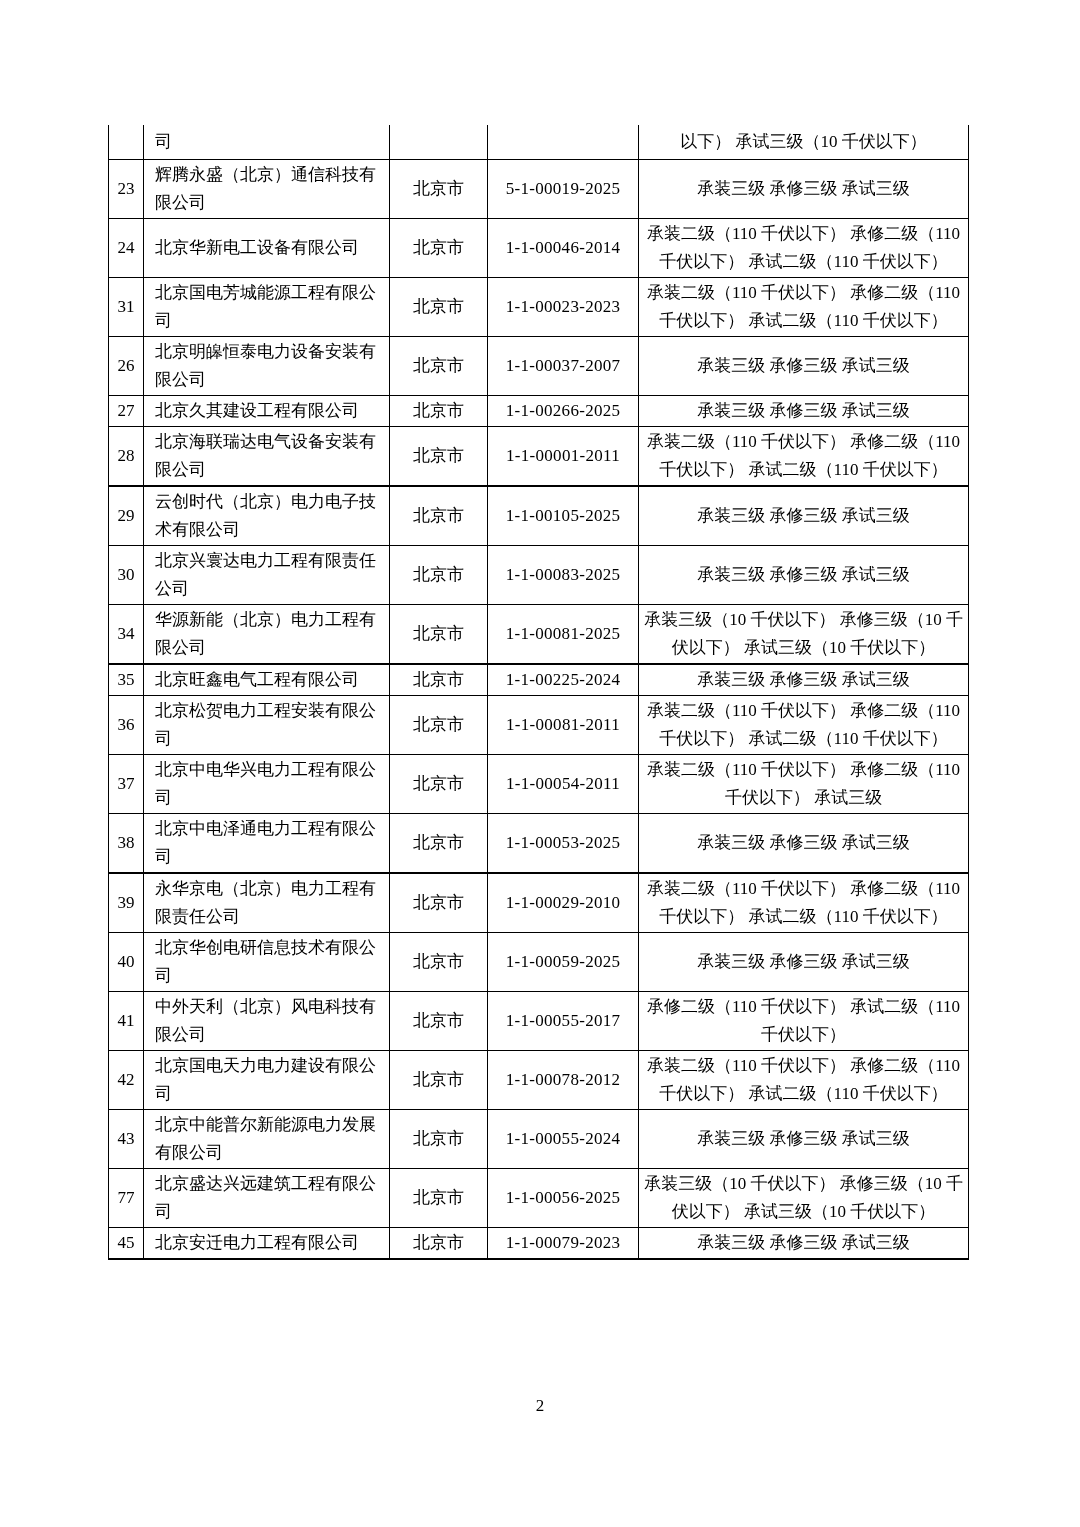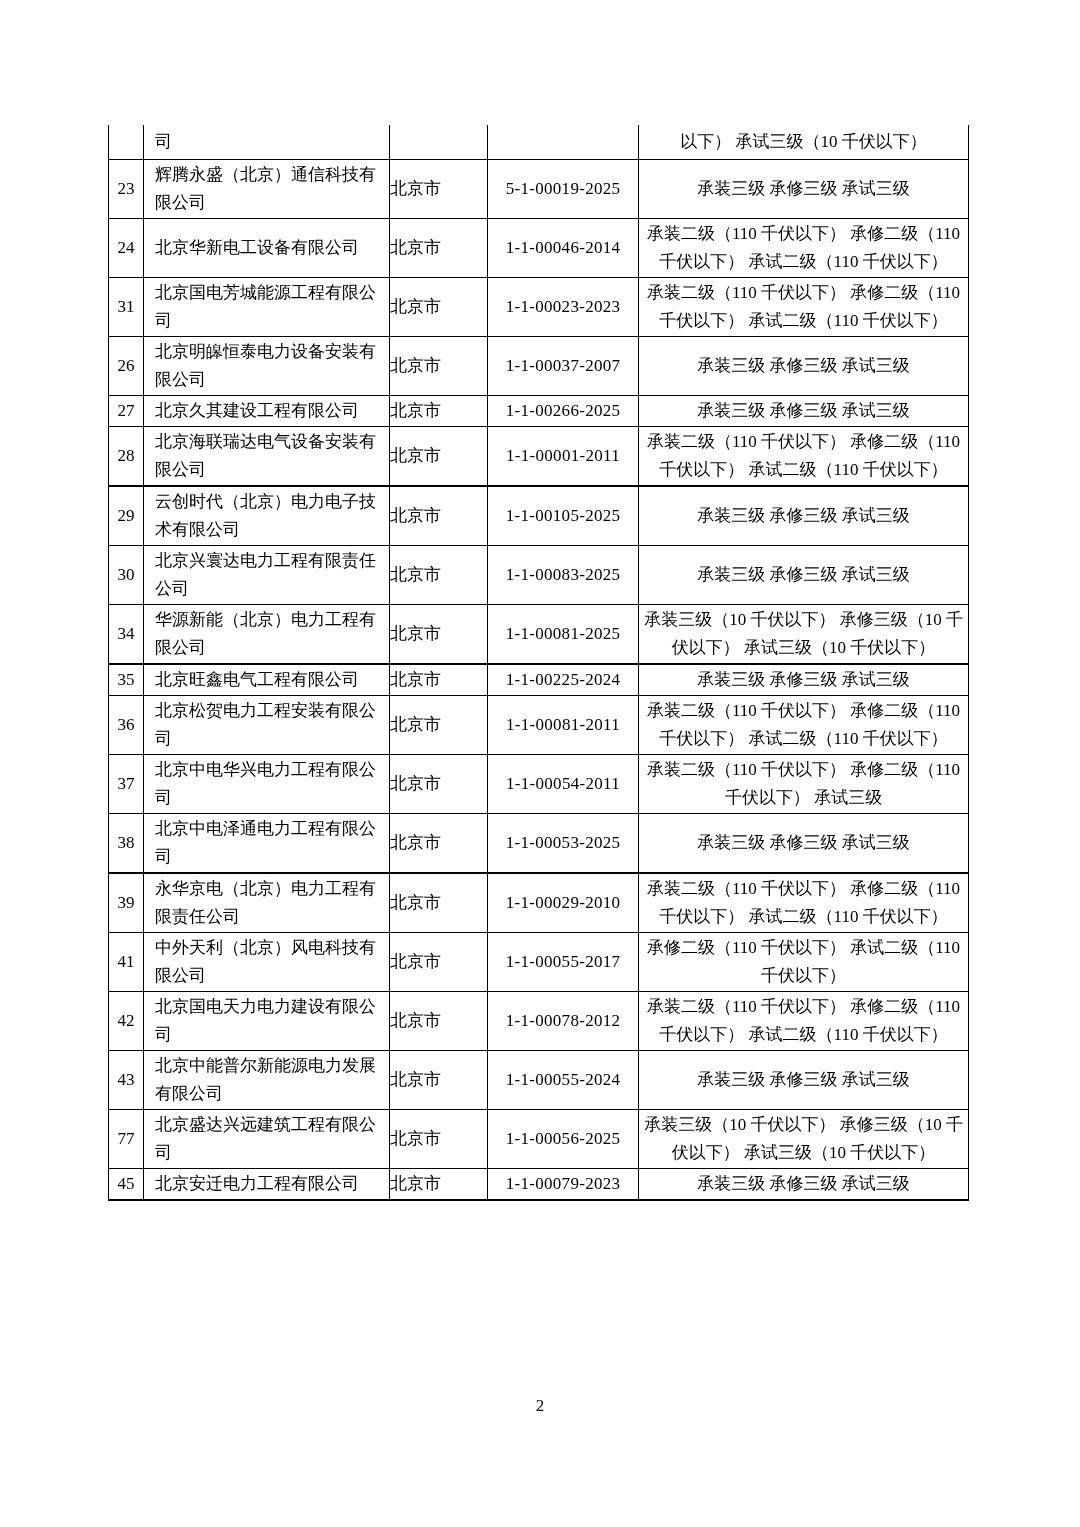--- a/index.html
+++ b/index.html
@@ -34,21 +34,21 @@
   
   table.lic tr:first-child td { border-top: none; height: 34px; }
   
   table.lic tr:nth-child(7) td,
   table.lic tr:nth-child(10) td,
   table.lic tr:nth-child(14) td,
   table.lic tr:last-child td { border-bottom-width: 2px; }
 
   td.c-num  { text-align: center; margin-top: 19px; }
   td.c-comp { text-align: left; padding: 1px 6px 1px 11px; }
-  td.c-city { text-align: left; }
+  td.c-city { text-align: center; }
   td.c-lic  { text-align: center; letter-spacing: 0.3px; }
   td.c-qual { text-align: center; font-size: 16px; padding: 1px 5px; }
 
   .page-num {
     position: absolute;
     top: 1392px;
     left: 0;
     width: 100%;
     text-align: center;
     font-size: 17px;
@@ -168,20 +168,27 @@
     <td class="c-qual">承装三级 承修三级 承试三级</td>
   </tr>
         <tr>
     <td class="c-num">39</td>
     <td class="c-comp">永华京电（北京）电力工程有限责任公司</td>
     <td class="c-city">北京市</td>
     <td class="c-lic">1-1-00029-2010</td>
     <td class="c-qual">承装二级（110 千伏以下） 承修二级（110 千伏以下） 承试二级（110 千伏以下）</td>
   </tr>
         <tr>
+    <td class="c-num">40</td>
+    <td class="c-comp">北京华创电研信息技术有限公司</td>
+    <td class="c-city">北京市</td>
+    <td class="c-lic">1-1-00059-2025</td>
+    <td class="c-qual">承装三级 承修三级 承试三级</td>
+  </tr>
+        <tr>
     <td class="c-num">41</td>
     <td class="c-comp">中外天利（北京）风电科技有限公司</td>
     <td class="c-city">北京市</td>
     <td class="c-lic">1-1-00055-2017</td>
     <td class="c-qual">承修二级（110 千伏以下） 承试二级（110 千伏以下）</td>
   </tr>
         <tr>
     <td class="c-num">42</td>
     <td class="c-comp">北京国电天力电力建设有限公司</td>
     <td class="c-city">北京市</td>

